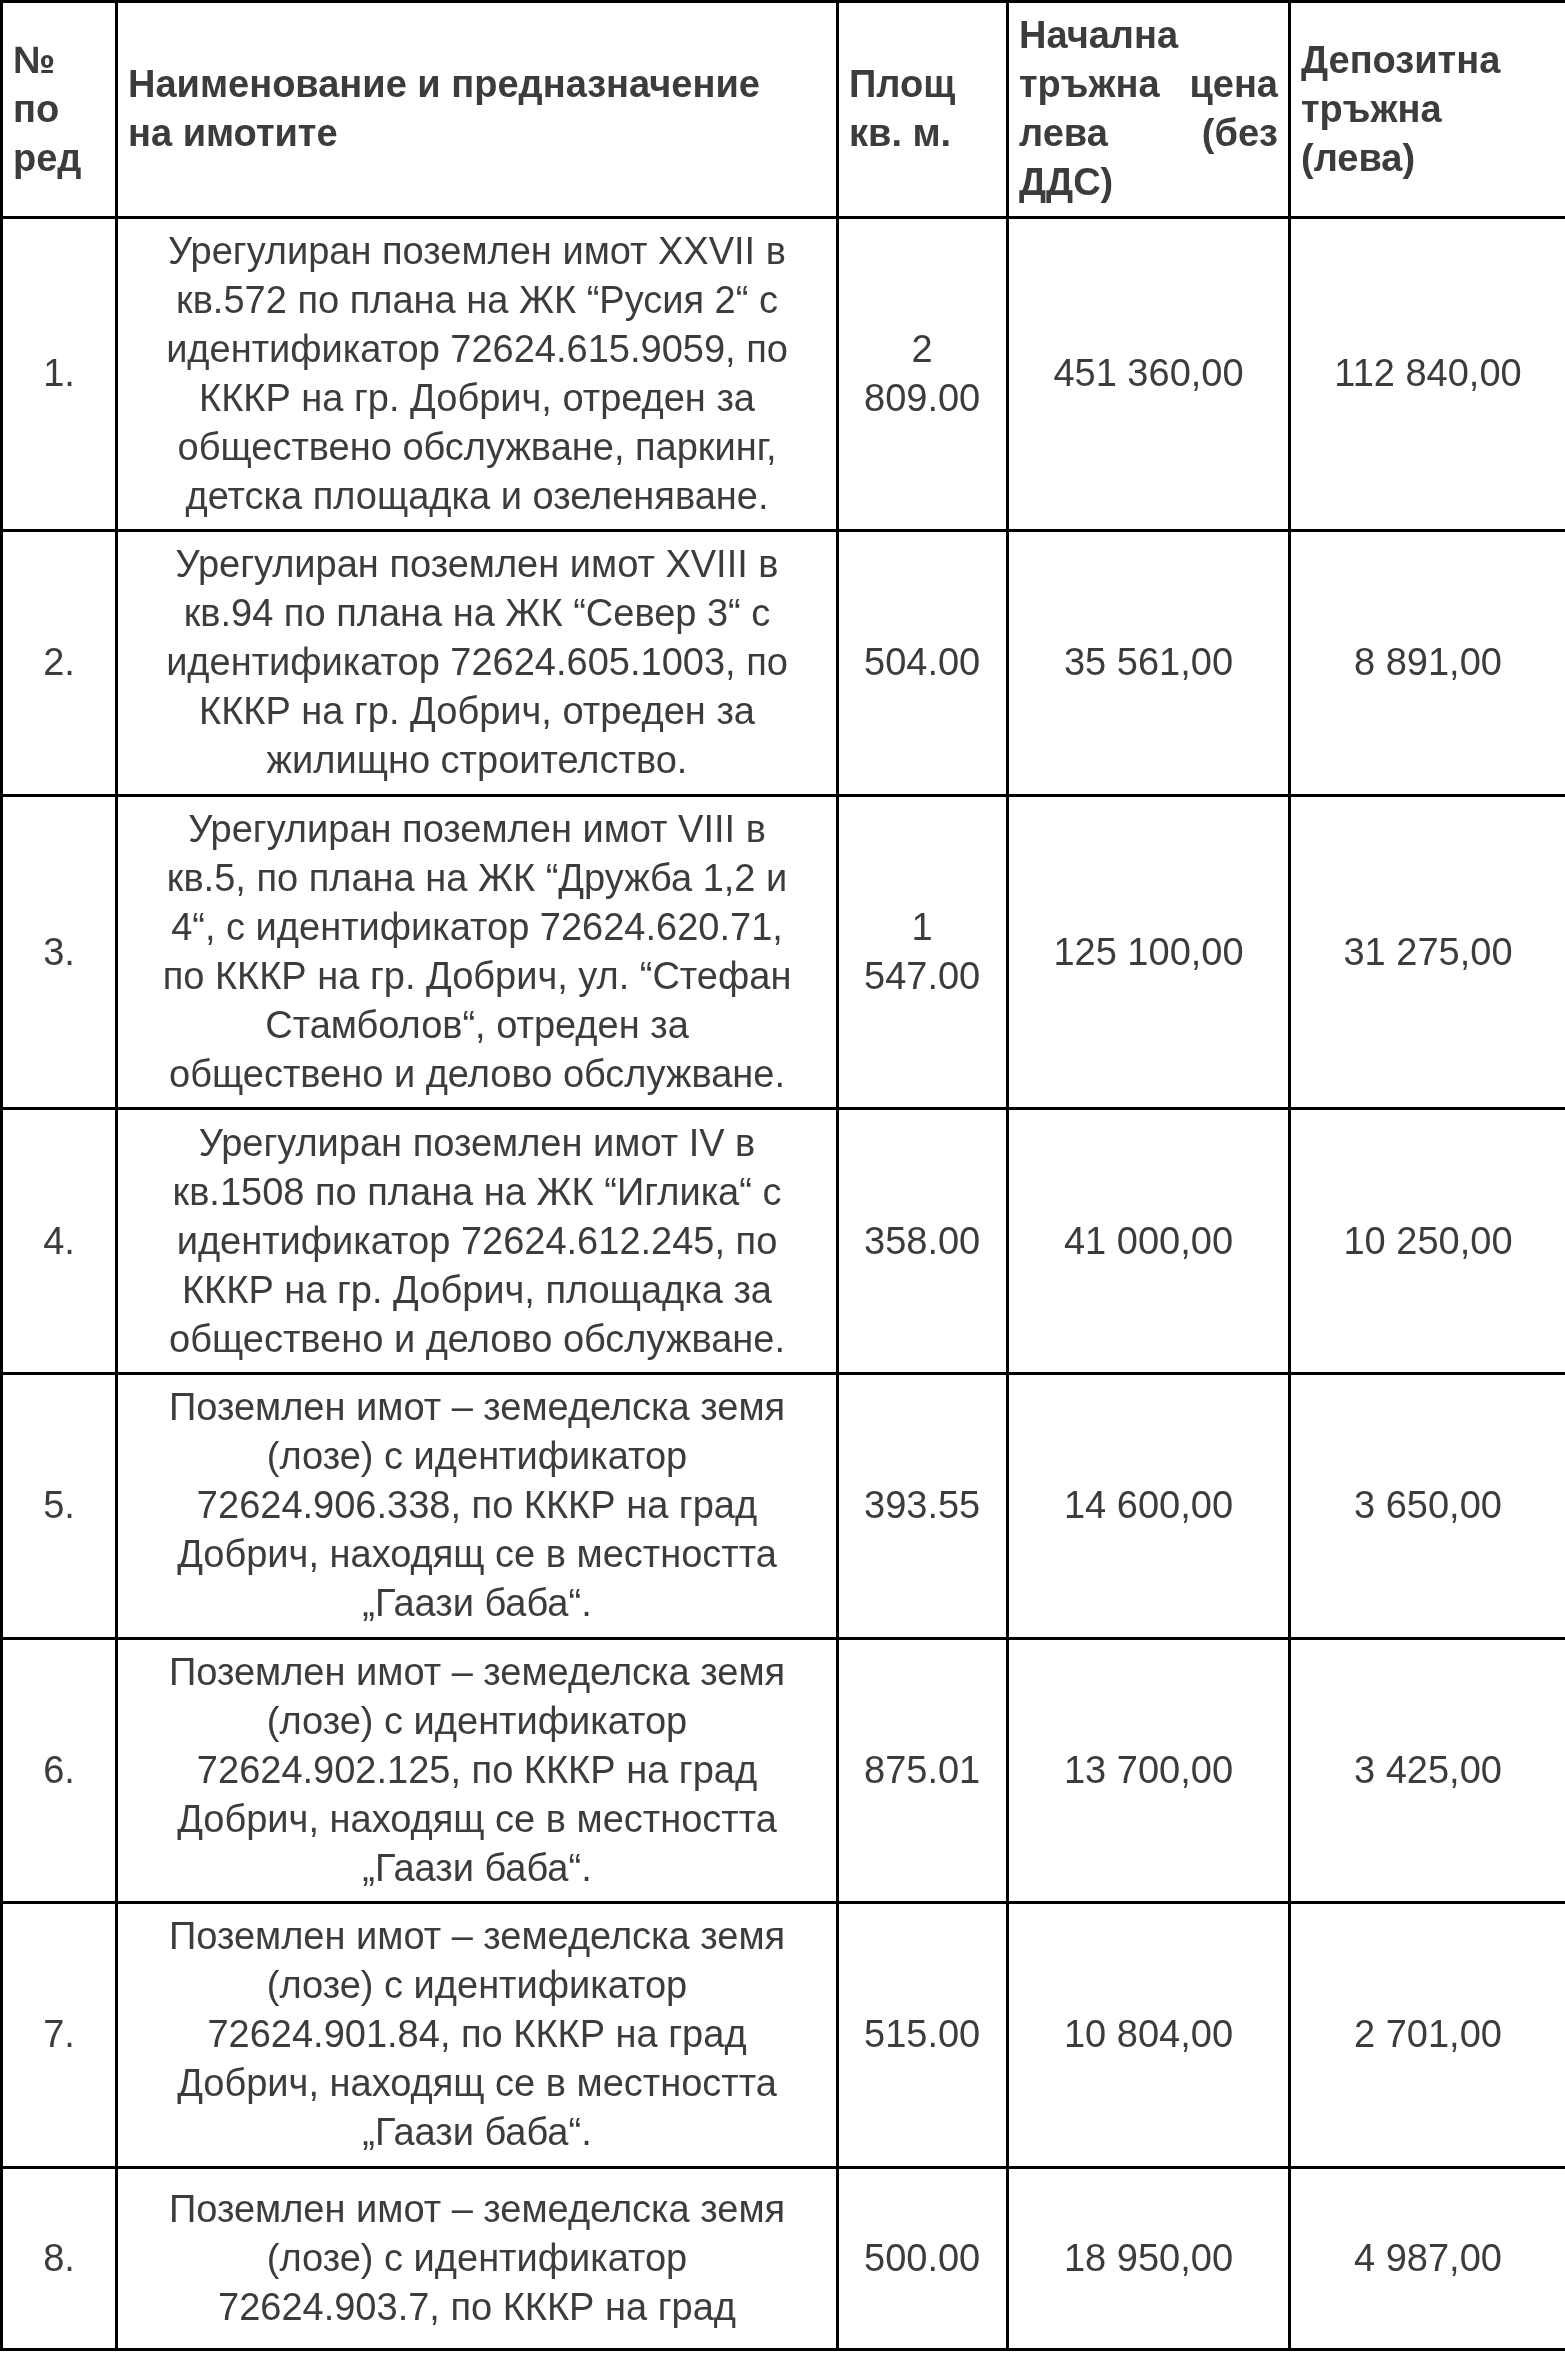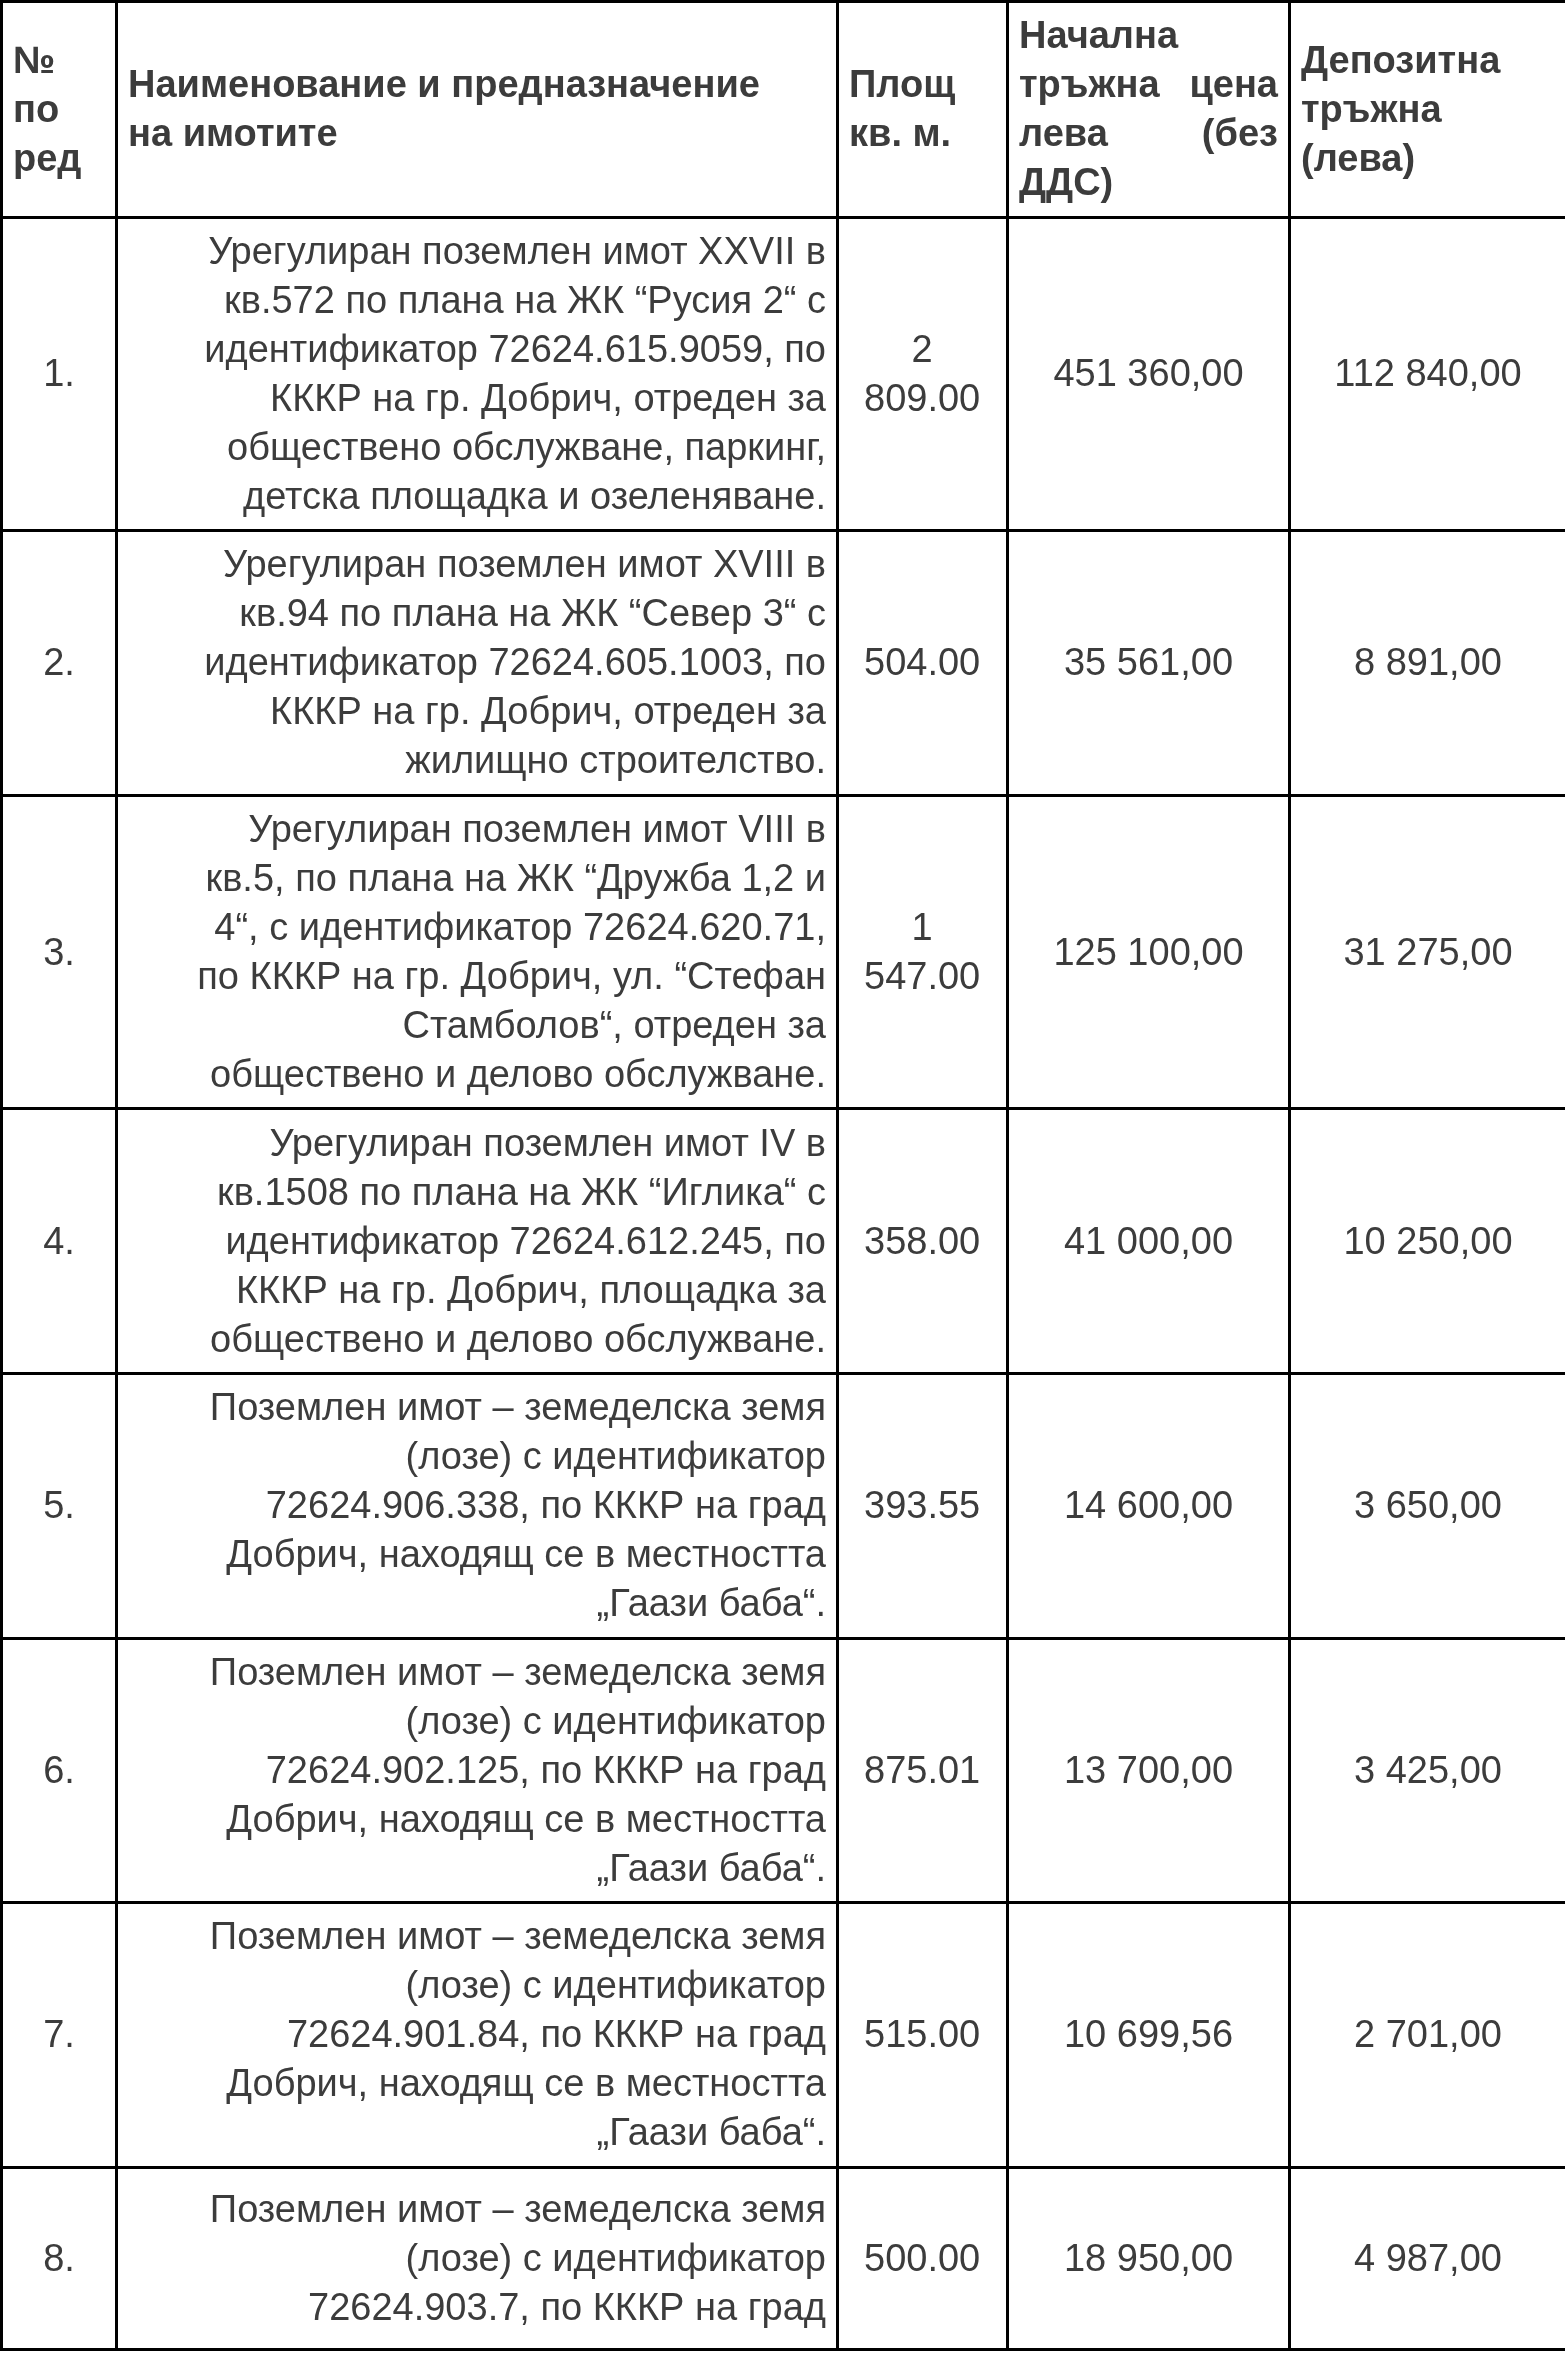--- a/index.html
+++ b/index.html
@@ -28,21 +28,21 @@
   }
   th {
     font-weight: bold;
     text-align: left;
   }
   th.h-price {
     white-space: normal;
     text-align: justify;
   }
   td.c-num, td.c-area, td.c-price, td.c-deposit { text-align: center; }
-  td.c-name { text-align: right; border-radius: 11px; }
+  td.c-name { text-align: center; border-radius: 11px; }
   td.c-area { padding-left: 13.3px; padding-right: 14px; }
   tbody tr:last-child { height: 182px; }
 </style>
 </head>
 <body>
 
 <table class="doc-table">
   <colgroup>
     <col style="width:115px">
     <col style="width:721px">
@@ -135,21 +135,21 @@
     <td class="c-deposit">3 425,00</td>
   </tr>
       <tr>
     <td class="c-num">7.</td>
     <td class="c-name">Поземлен имот – земеделска земя
 (лозе) с идентификатор
 72624.901.84, по КККР на град
 Добрич, находящ се в местността
 „Гаази баба“.</td>
     <td class="c-area">515.00</td>
-    <td class="c-price">10 699,56</td>
+    <td class="c-price">10 804,00</td>
     <td class="c-deposit">2 701,00</td>
   </tr>
       <tr>
     <td class="c-num">8.</td>
     <td class="c-name">Поземлен имот – земеделска земя
 (лозе) с идентификатор
 72624.903.7, по КККР на град</td>
     <td class="c-area">500.00</td>
     <td class="c-price">18 950,00</td>
     <td class="c-deposit">4 987,00</td>

